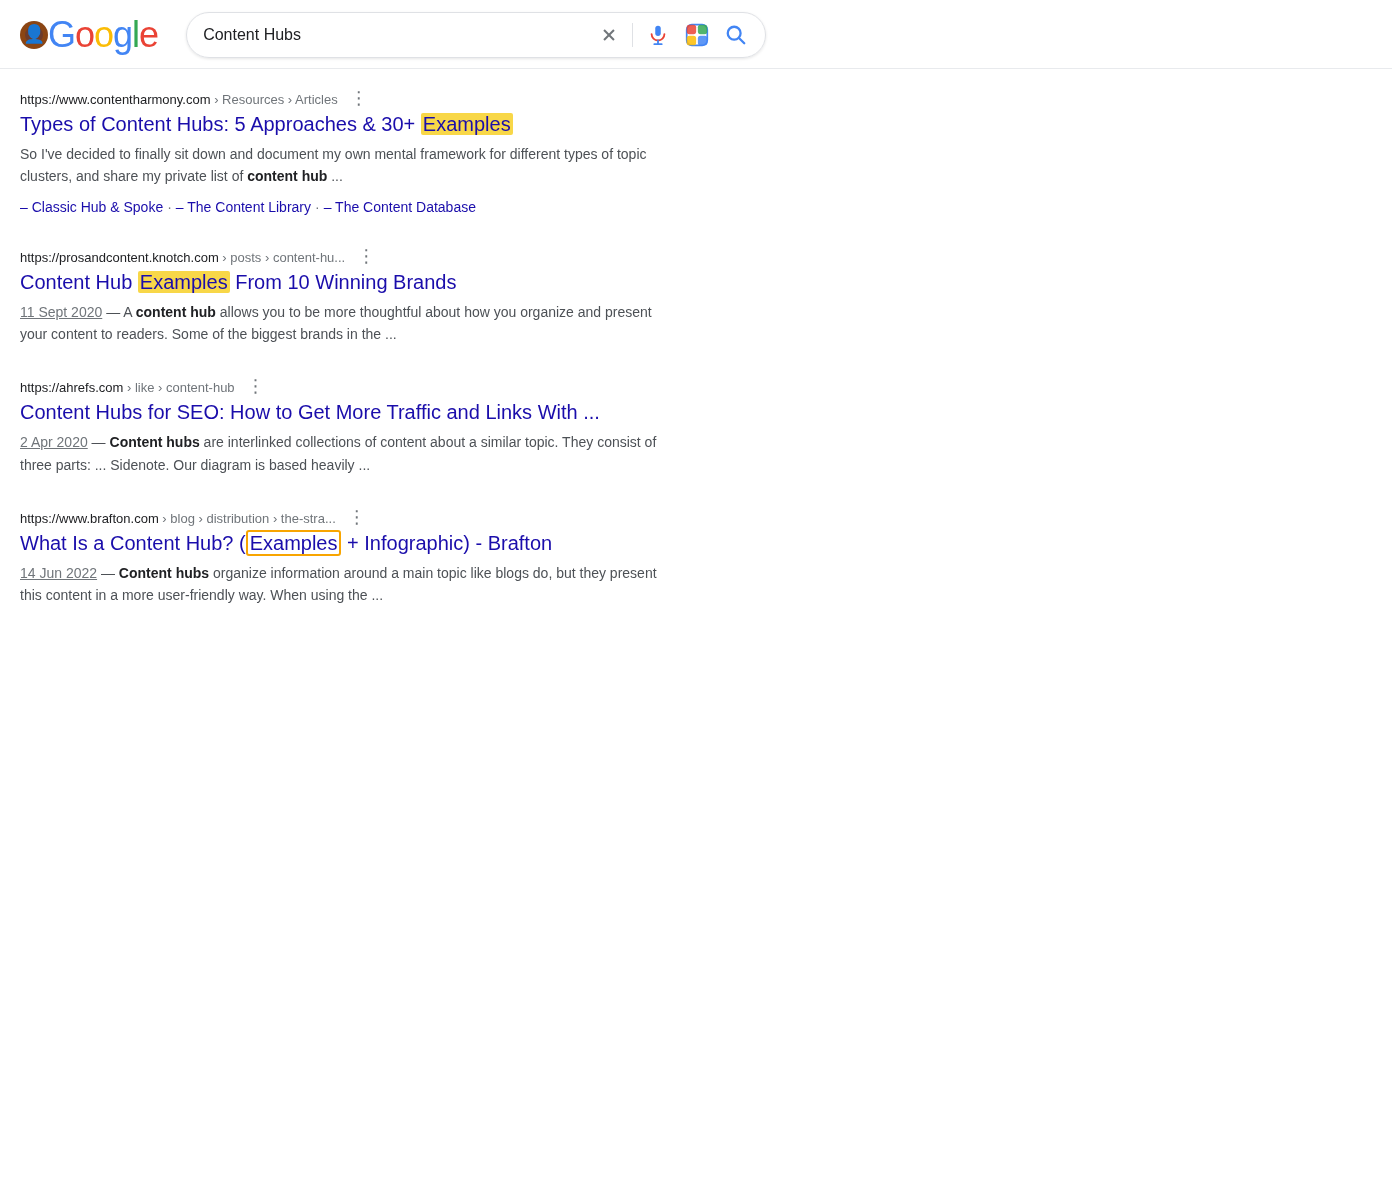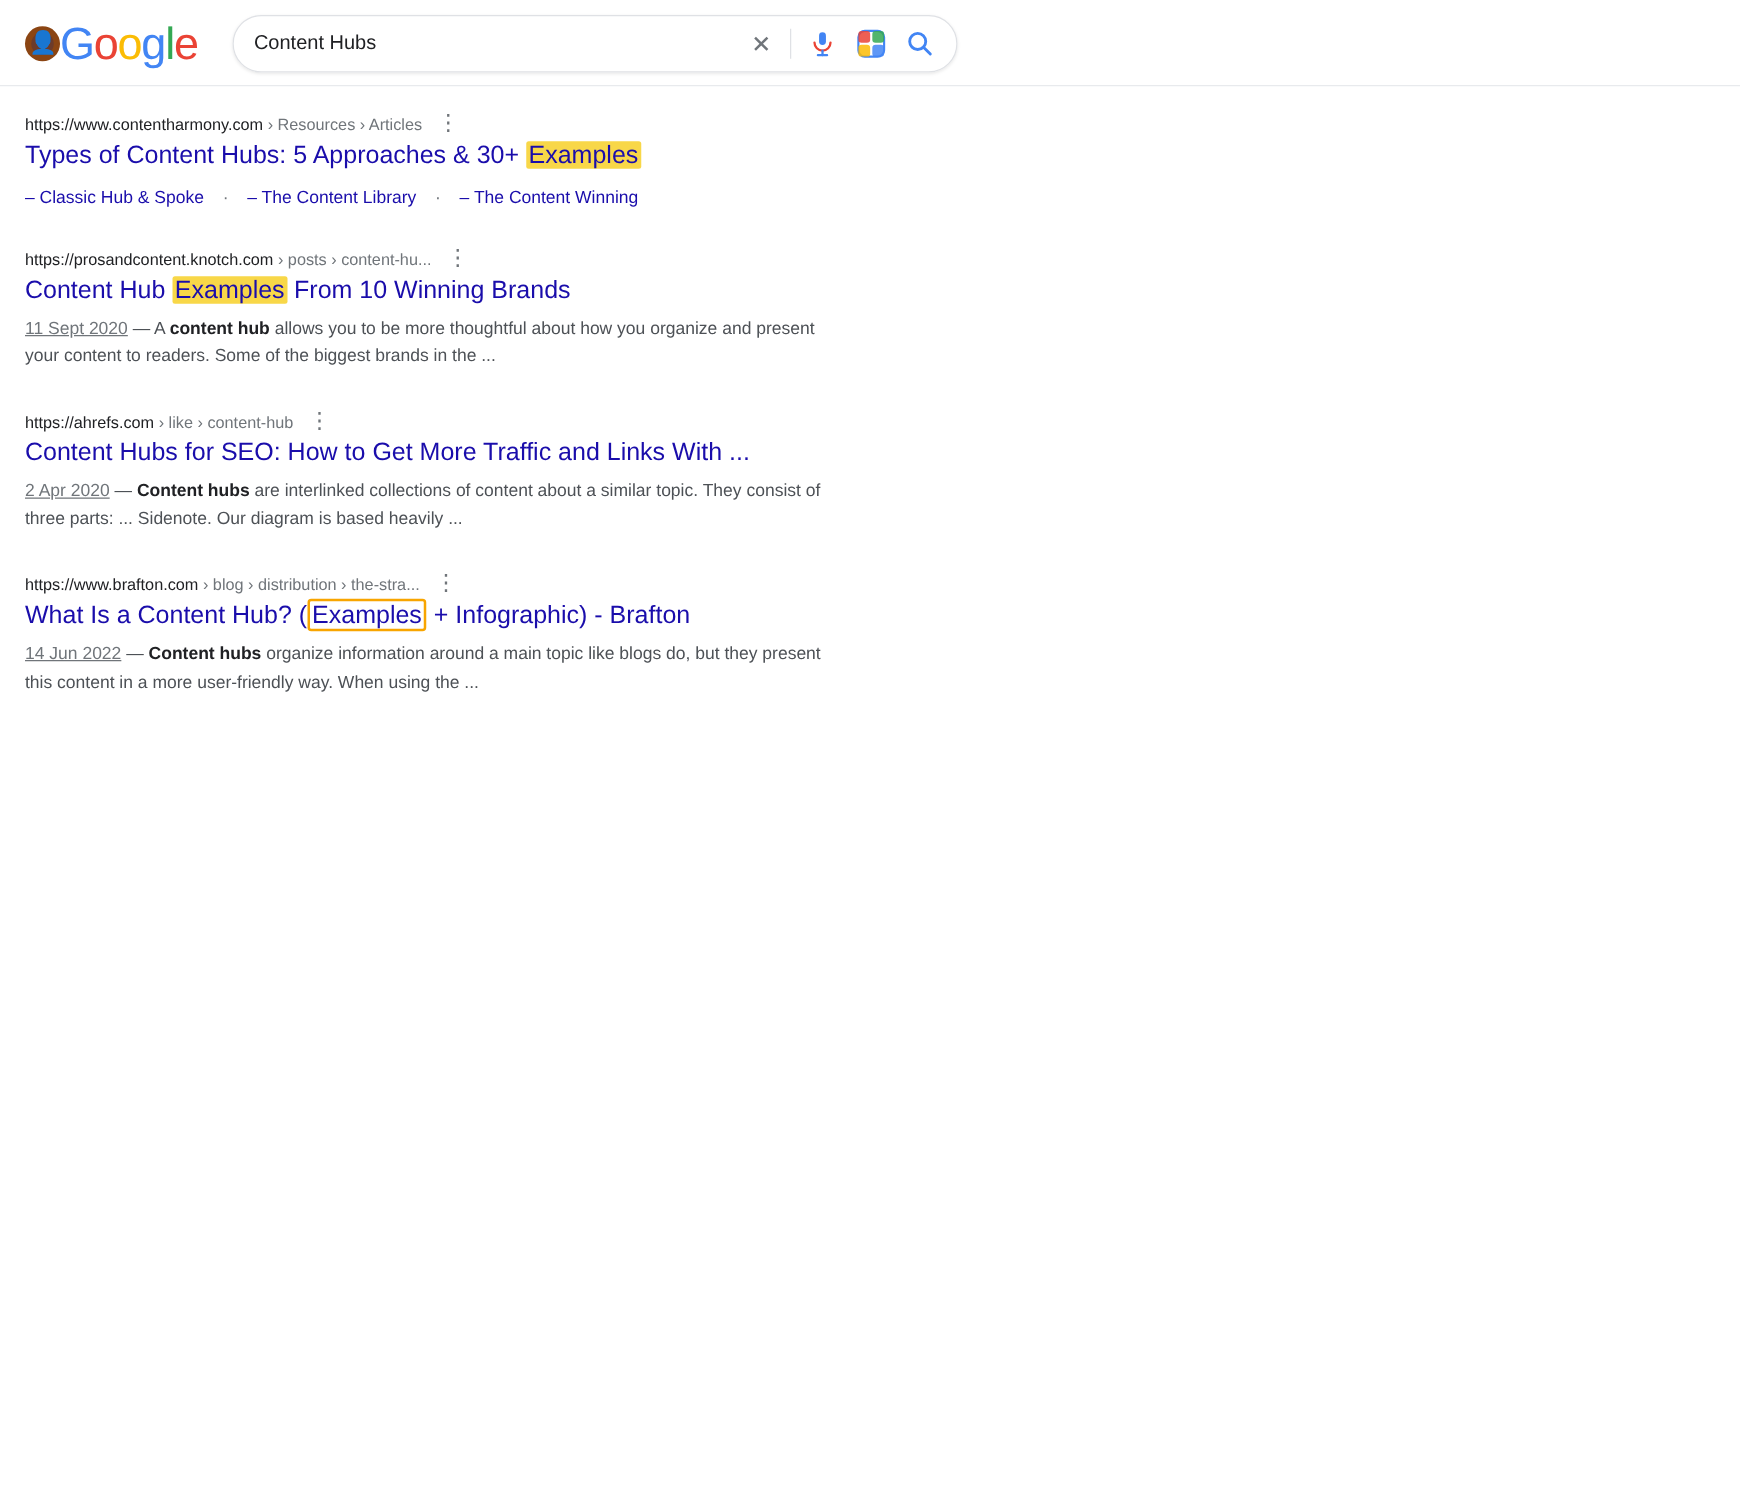--- a/index.html
+++ b/index.html
@@ -216,21 +216,21 @@
       font-weight: 700;
     }
 
     .result-date {
       color: #70757a;
       text-decoration: underline;
     }
 
     .site-links {
       display: flex;
-      gap: 15px;
+      gap: 4px;
       flex-wrap: wrap;
       margin-top: 12px;
     }
 
     .site-link {
       color: #1a0dab;
       font-size: 14px;
       text-decoration: none;
       cursor: pointer;
     }
@@ -297,26 +297,29 @@
   <div class="result-item">
     <div class="result-url-row">
       <a class="result-url" href="#">
         <span class="domain">https://www.contentharmony.com</span><span class="path"> › Resources › Articles</span>
       </a>
       <span class="more-btn">⋮</span>
     </div>
     <a class="result-title" href="#">
       <span>Types of Content Hubs: 5 Approaches &amp; 30+ </span><span class="highlight-yellow">Examples</span><span></span>
     </a>
+    <div class="result-snippet">
+      <span>So I've decided to finally sit down and document my own mental framework for different types of topic clusters, and share my private list of </span><strong>content hub</strong><span> ...</span>
+    </div>
     <div class="site-links">
       <a class="site-link" href="#">– Classic Hub &amp; Spoke</a>
       <span class="site-link-sep"> · </span>
       <a class="site-link" href="#">– The Content Library</a>
       <span class="site-link-sep"> · </span>
-      <a class="site-link" href="#">– The Content Winning</a>
+      <a class="site-link" href="#">– The Content Database</a>
     </div>
   </div>
 
   <div class="result-item">
     <div class="result-url-row">
       <a class="result-url" href="#">
         <span class="domain">https://prosandcontent.knotch.com</span><span class="path"> › posts › content-hu...</span>
       </a>
       <span class="more-btn">⋮</span>
     </div>

